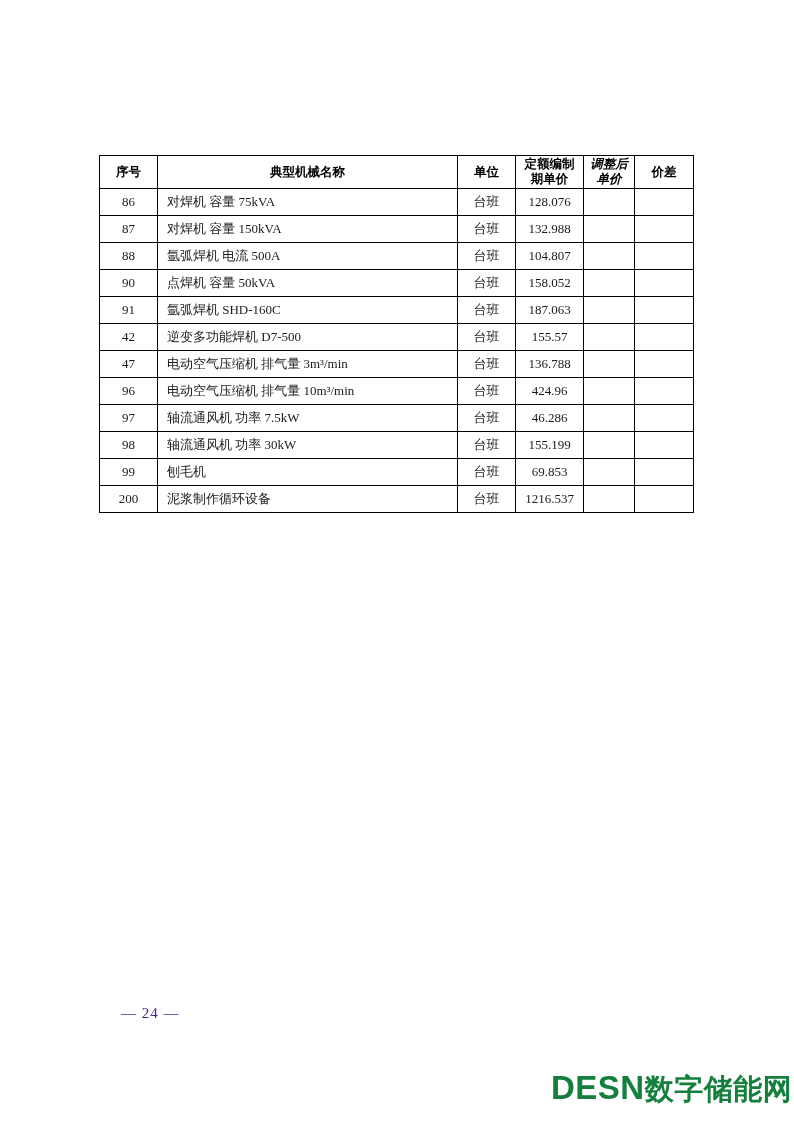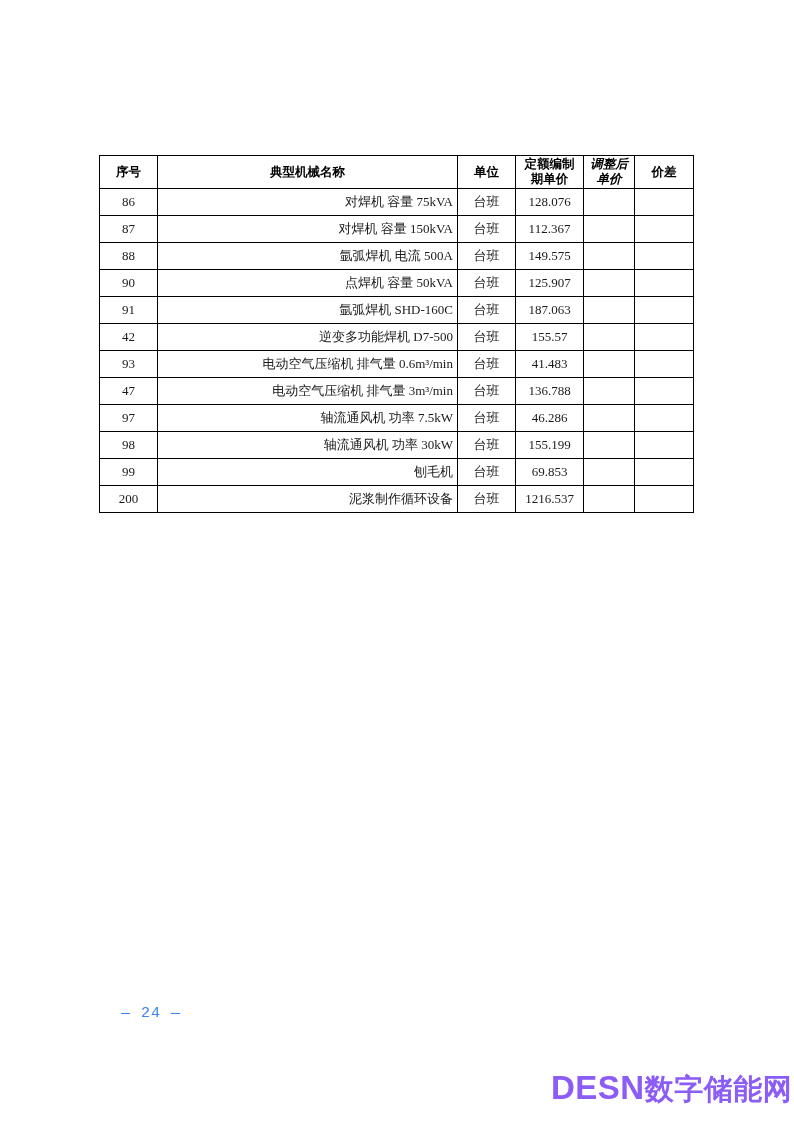--- a/index.html
+++ b/index.html
@@ -36,40 +36,39 @@
     color: #000000;
   }
   .machine-table td {
     font-size: 13px;
     height: 27px;
     padding: 1px 4px;
     text-align: center;
     white-space: nowrap;
   }
   .machine-table td.c-name {
-    text-align: right;
+    text-align: left;
     padding-left: 9px;
   }
   .machine-table col.col-seq   { width: 58px; }
   .machine-table col.col-name  { width: 300px; }
   .machine-table col.col-unit  { width: 58px; }
   .machine-table col.col-base  { width: 68px; }
   .machine-table col.col-adj   { width: 51px; }
   .machine-table col.col-diff  { width: 59px; }
   .machine-table th.h-base { padding-left: 6px; padding-right: 6px; }
   .machine-table th.h-adj  { padding-left: 3px; padding-right: 3px; font-style: italic; }
 
   .page-number {
     position: absolute;
     left: 121px; top: 1005px;
     font-size: 15px;
     letter-spacing: 1px;
-    color: #3b82f6;
+    color: #4c1d95;
     white-space: nowrap;
-    font-family: Liberation Mono, monospace;
   }
 
   .brand-logo {
     position: absolute;
     left: 551px; top: 1071px;
     white-space: nowrap;
     line-height: 1;
   }
   .brand-logo .latin {
     font-family: "Liberation Sans", "DejaVu Sans", sans-serif;
@@ -115,40 +114,40 @@
       <td class="c-unit">台班</td>
       <td class="c-base">128.076</td>
       <td class="c-adj"></td>
       <td class="c-diff"></td>
     </tr>
 
     <tr>
       <td class="c-seq">87</td>
       <td class="c-name">对焊机 容量 150kVA</td>
       <td class="c-unit">台班</td>
-      <td class="c-base">112.367</td>
+      <td class="c-base">132.988</td>
       <td class="c-adj"></td>
       <td class="c-diff"></td>
     </tr>
 
     <tr>
       <td class="c-seq">88</td>
       <td class="c-name">氩弧焊机 电流 500A</td>
       <td class="c-unit">台班</td>
-      <td class="c-base">149.575</td>
+      <td class="c-base">104.807</td>
       <td class="c-adj"></td>
       <td class="c-diff"></td>
     </tr>
 
 
     <tr>
       <td class="c-seq">90</td>
       <td class="c-name">点焊机 容量 50kVA</td>
       <td class="c-unit">台班</td>
-      <td class="c-base">125.907</td>
+      <td class="c-base">158.052</td>
       <td class="c-adj"></td>
       <td class="c-diff"></td>
     </tr>
 
     <tr>
       <td class="c-seq">91</td>
       <td class="c-name">氩弧焊机 SHD-160C</td>
       <td class="c-unit">台班</td>
       <td class="c-base">187.063</td>
       <td class="c-adj"></td>
@@ -157,39 +156,39 @@
 
     <tr>
       <td class="c-seq">42</td>
       <td class="c-name">逆变多功能焊机 D7-500</td>
       <td class="c-unit">台班</td>
       <td class="c-base">155.57</td>
       <td class="c-adj"></td>
       <td class="c-diff"></td>
     </tr>
 
-    <tr>
-      <td class="c-seq">93</td>
-      <td class="c-name">电动空气压缩机 排气量 0.6m³/min</td>
-      <td class="c-unit">台班</td>
-      <td class="c-base">41.483</td>
-      <td class="c-adj"></td>
-      <td class="c-diff"></td>
-    </tr>
 
     <tr>
       <td class="c-seq">47</td>
       <td class="c-name">电动空气压缩机 排气量 3m³/min</td>
       <td class="c-unit">台班</td>
       <td class="c-base">136.788</td>
       <td class="c-adj"></td>
       <td class="c-diff"></td>
     </tr>
 
 
+    <tr>
+      <td class="c-seq">96</td>
+      <td class="c-name">电动空气压缩机 排气量 10m³/min</td>
+      <td class="c-unit">台班</td>
+      <td class="c-base">424.96</td>
+      <td class="c-adj"></td>
+      <td class="c-diff"></td>
+    </tr>
 
     <tr>
       <td class="c-seq">97</td>
       <td class="c-name">轴流通风机 功率 7.5kW</td>
       <td class="c-unit">台班</td>
       <td class="c-base">46.286</td>
       <td class="c-adj"></td>
       <td class="c-diff"></td>
     </tr>
 
@@ -217,17 +216,17 @@
       <td class="c-unit">台班</td>
       <td class="c-base">1216.537</td>
       <td class="c-adj"></td>
       <td class="c-diff"></td>
     </tr>
   </tbody>
   </table>
 
   <div class="page-number">— 24 —</div>
 
-  <div class="brand-logo" style="color: #8b5cf6;">
+  <div class="brand-logo" style="color: #15803d;">
     <span class="latin">DESN</span><span class="cjk">数字储能网</span>
   </div>
 
 </div>
 
 </body></html>

